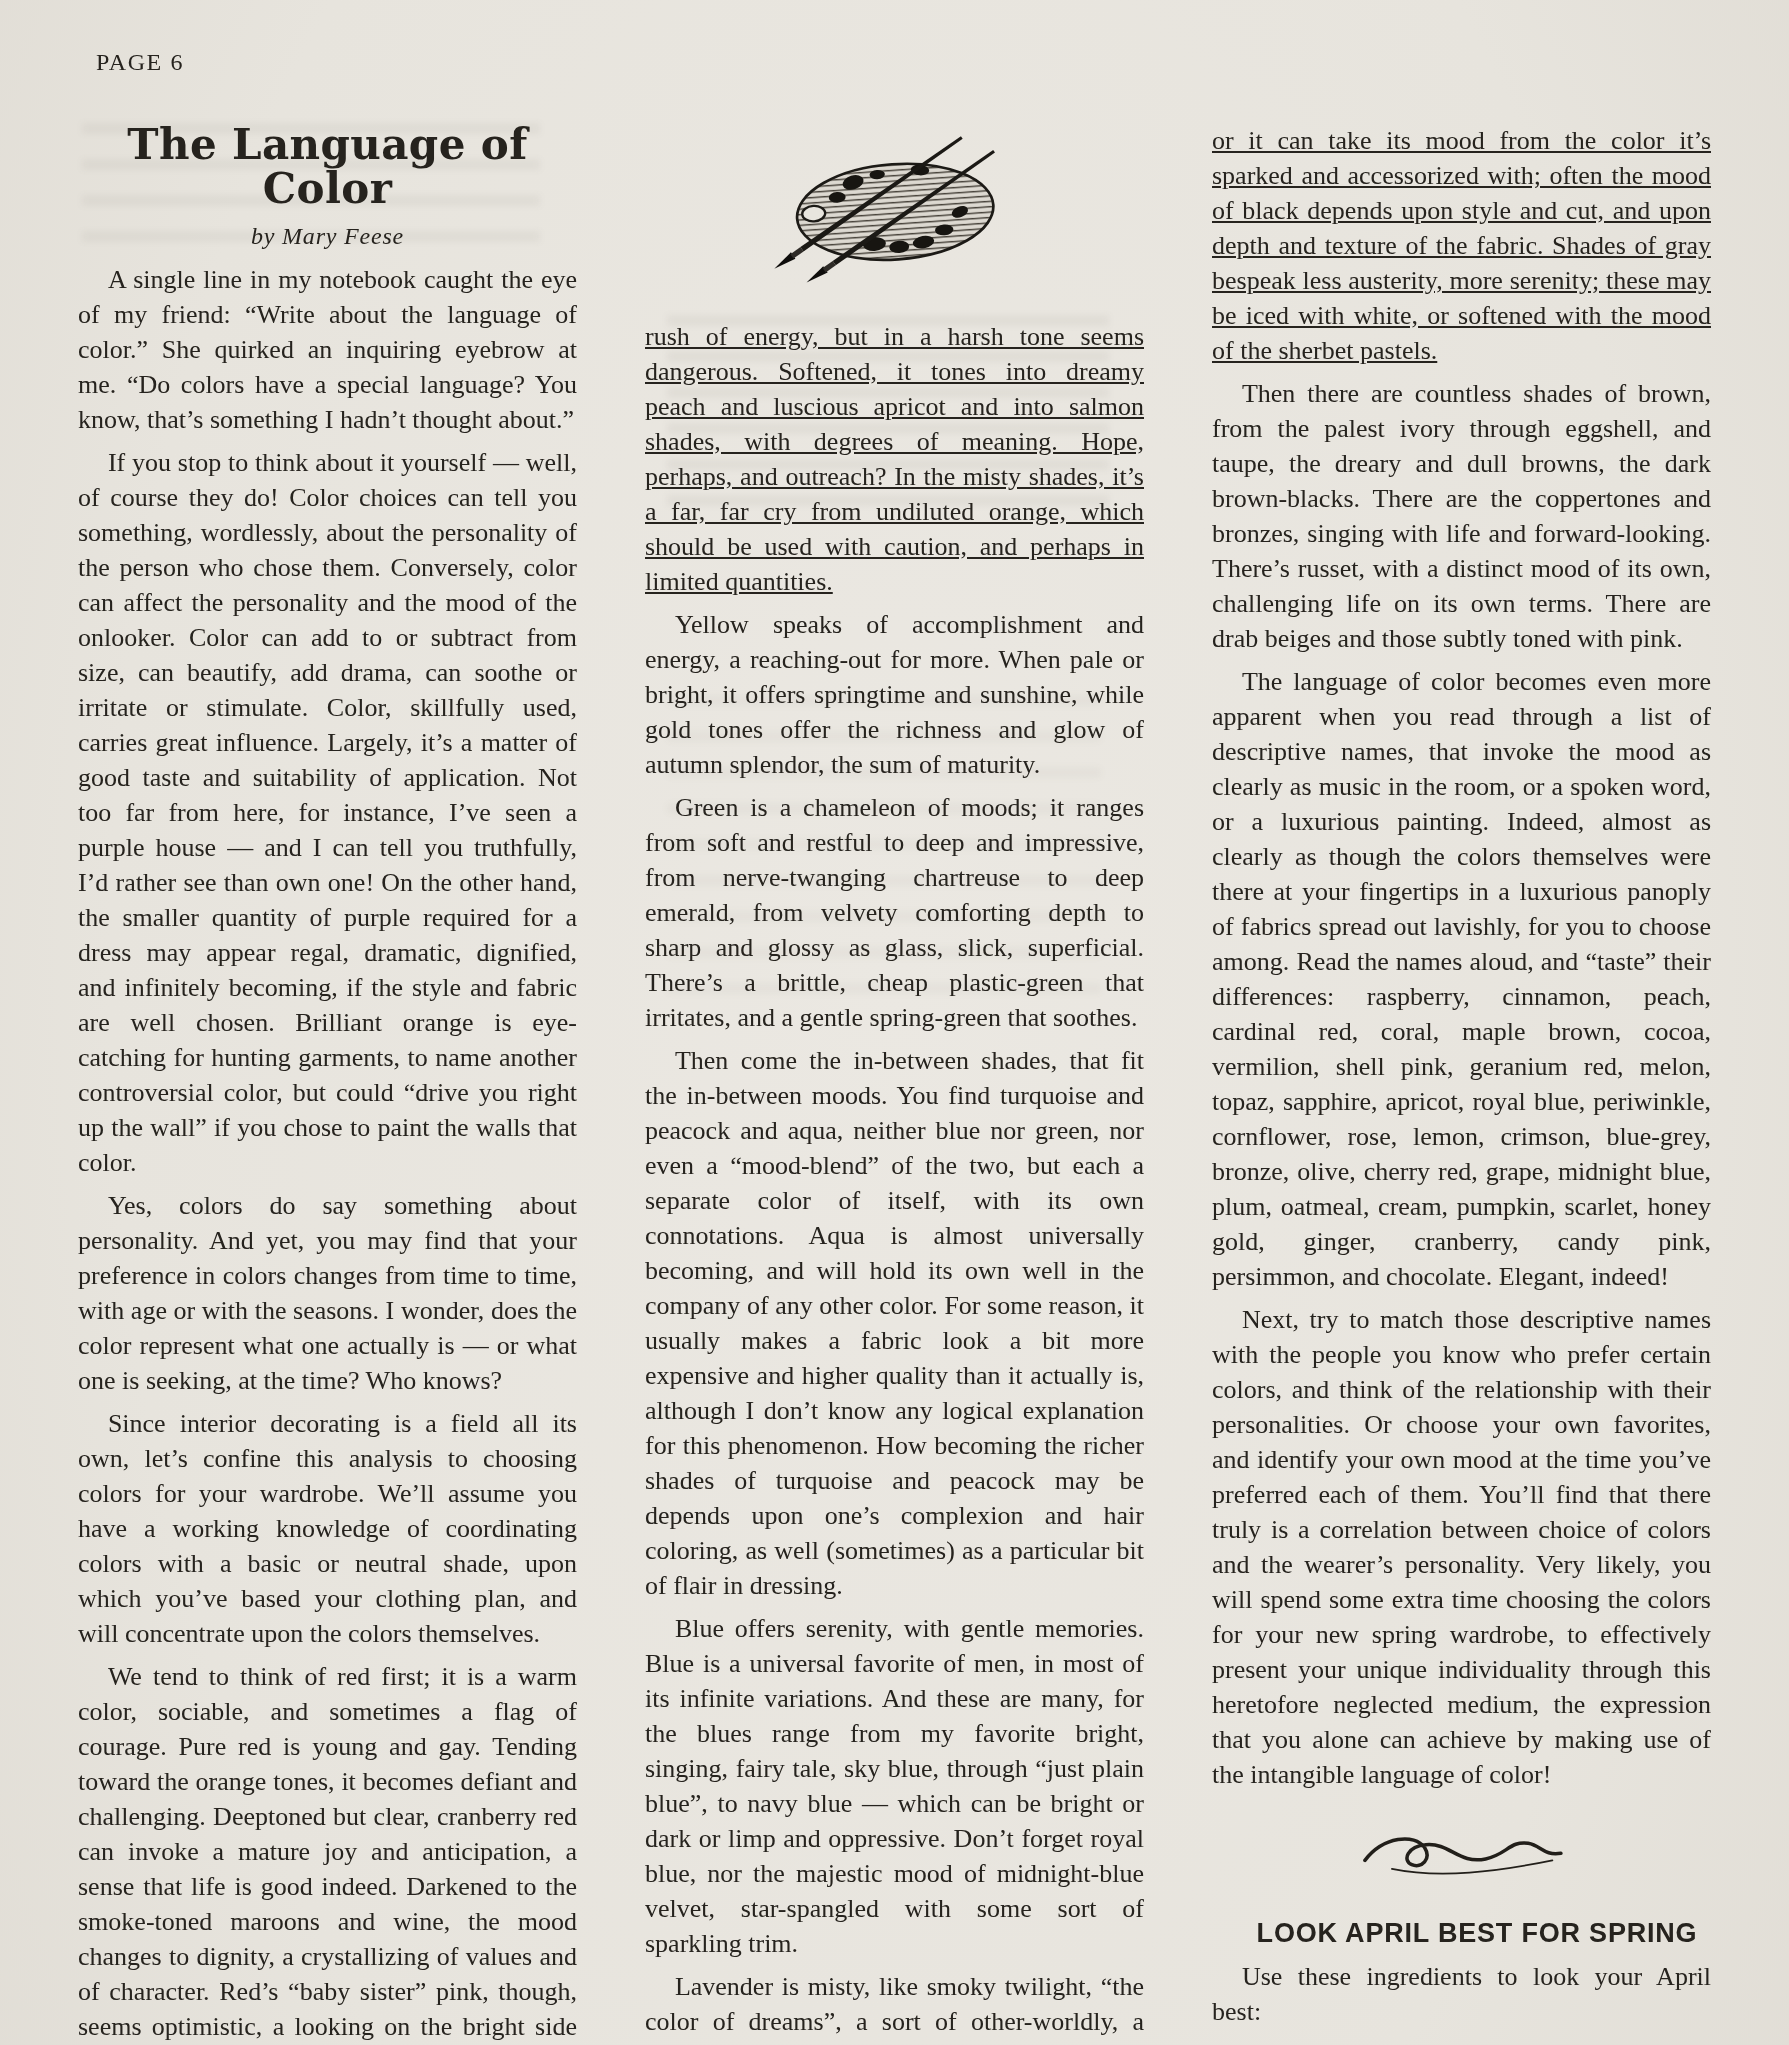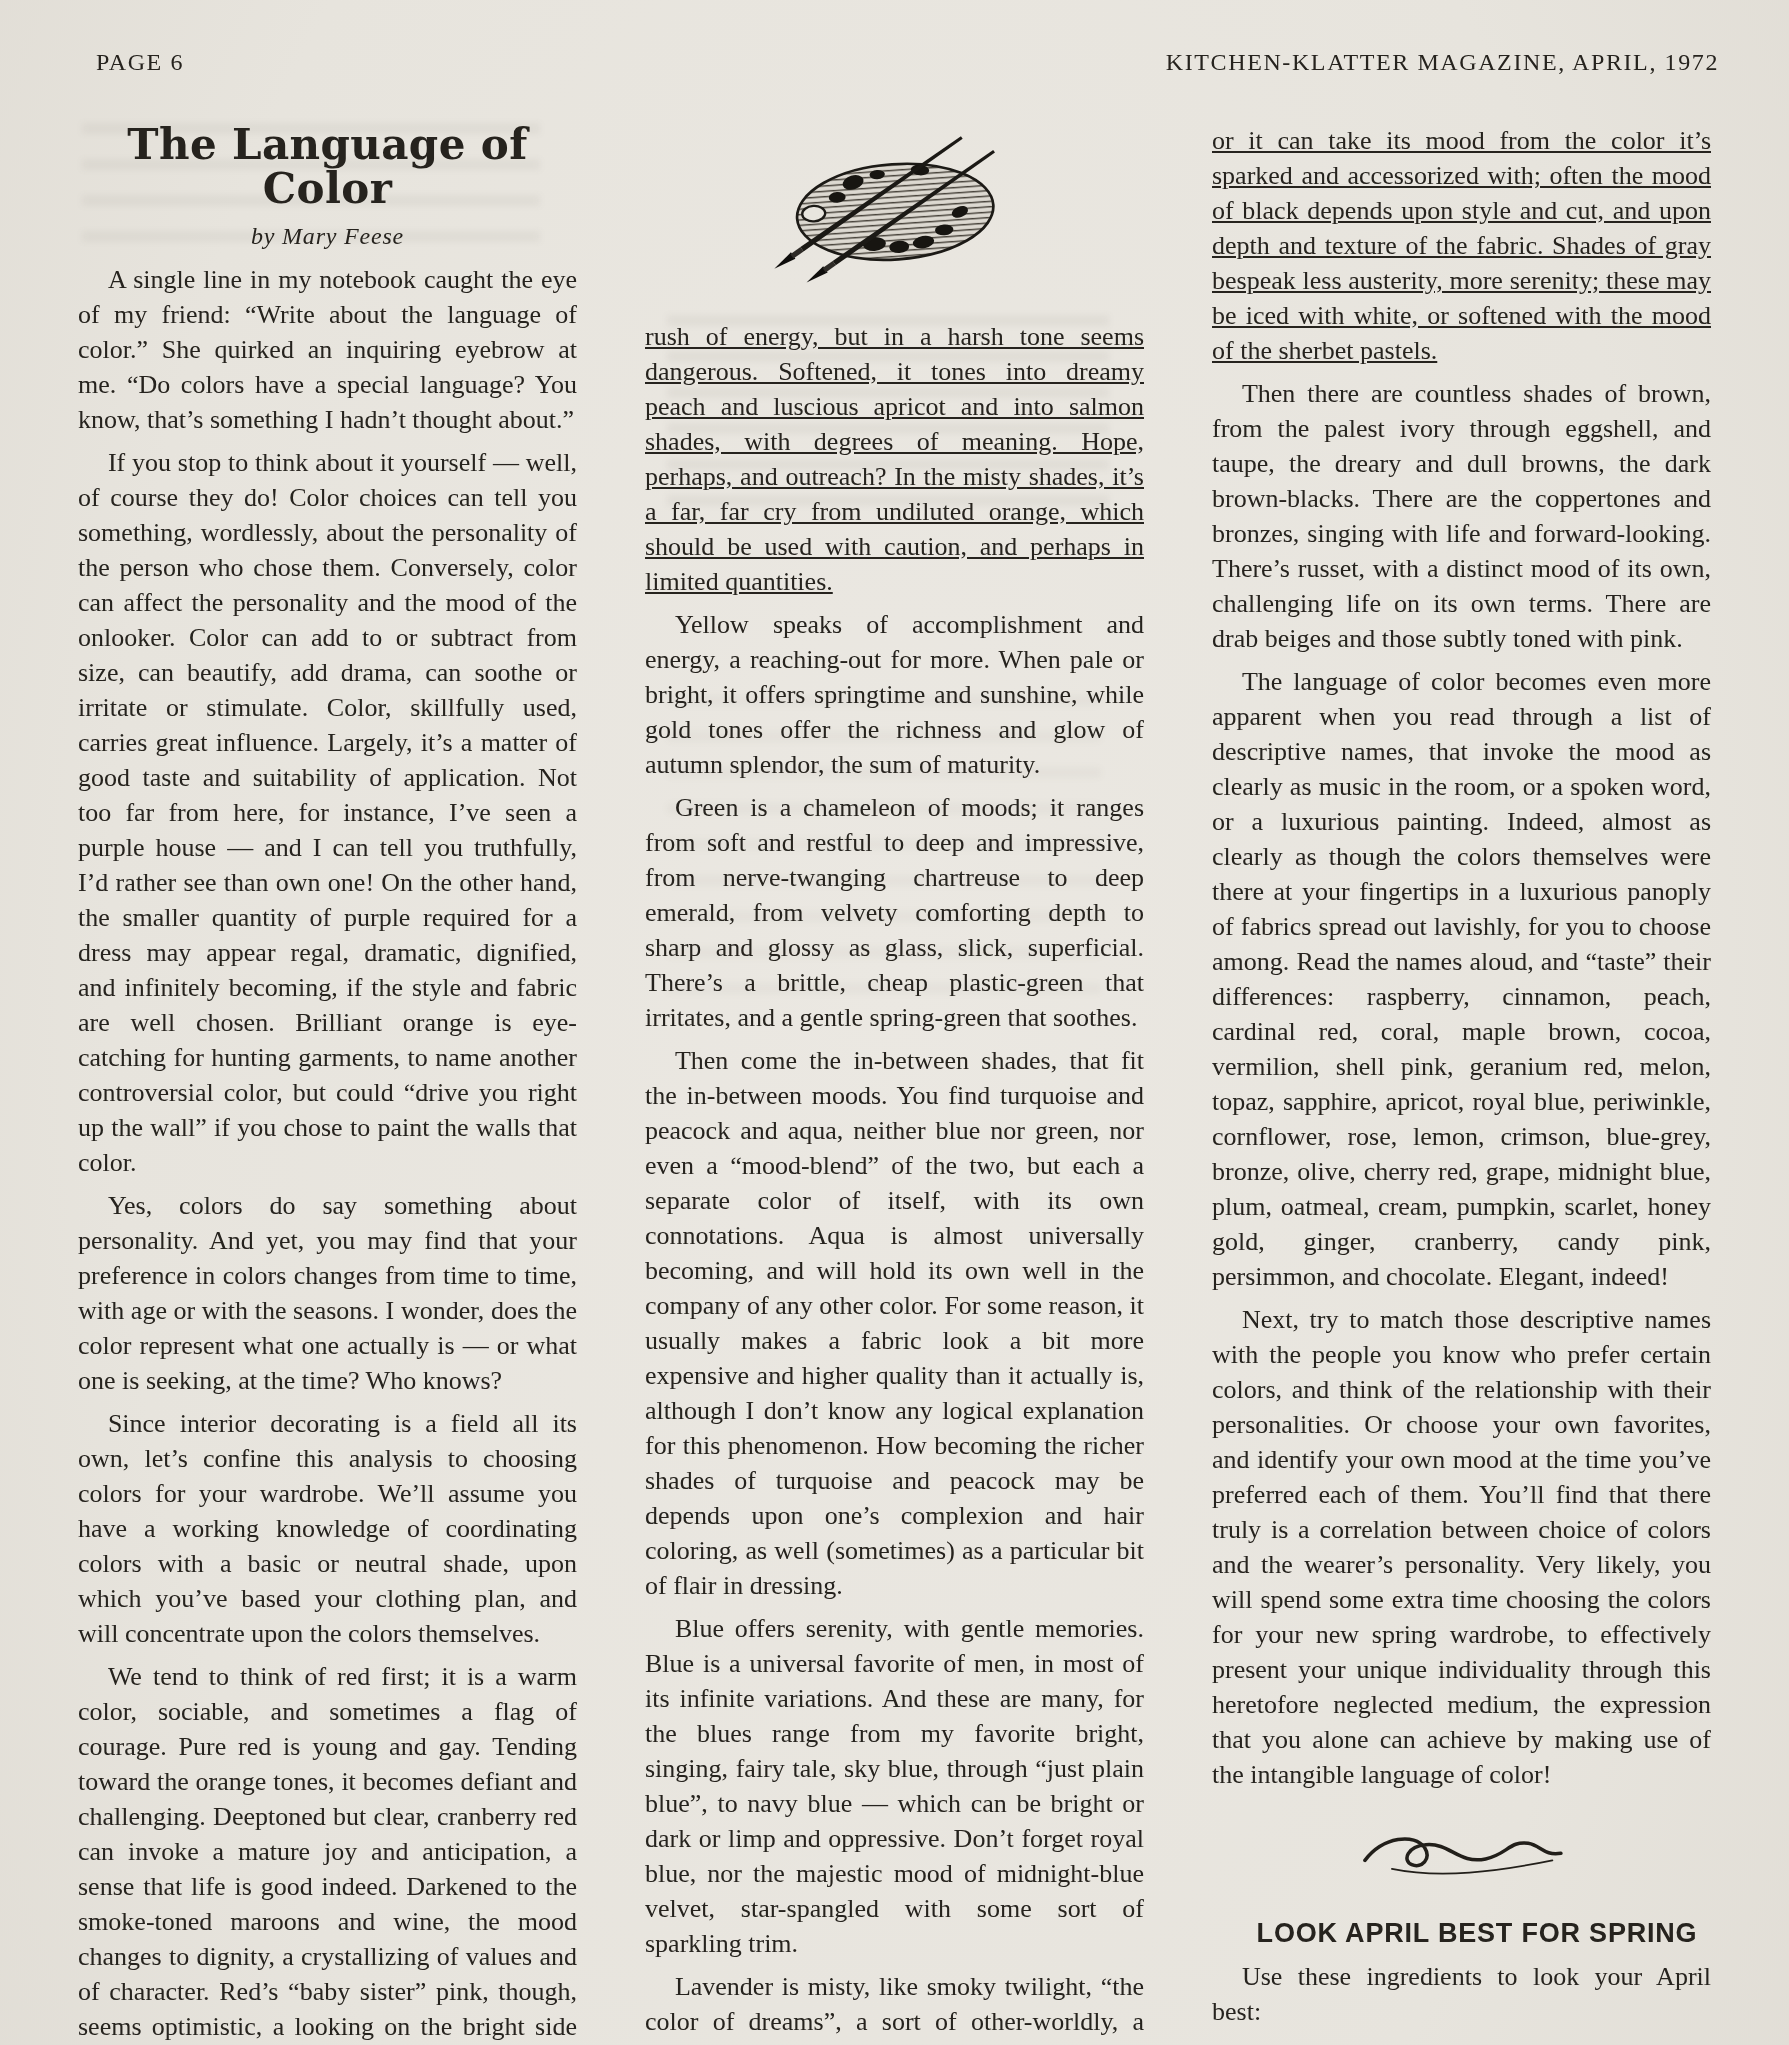--- a/index.html
+++ b/index.html
@@ -61,21 +61,20 @@
 <body>
 
 <div class="page">
 
   <div class="bleed bleed-1"></div>
   <div class="bleed bleed-2"></div>
   <div class="bleed bleed-3"></div>
 
   <div class="hdr">
     <span class="left">PAGE 6</span>
-    <span class="right">KITCHEN-KLATTER MAGAZINE, APRIL, 1972</span>
   </div>
 
   <div class="columns">
 
     <div class="col">
       <p class="article-title">The Language of Color</p>
       <p class="byline">by Mary Feese</p>
       <p>A single line in my notebook caught the eye of my friend: “Write about the language of color.” She quirked an inquiring eyebrow at me. “Do colors have a special language? You know, that’s something I hadn’t thought about.”</p>
       <p>If you stop to think about it yourself — well, of course they do! Color choices can tell you something, wordlessly, about the personality of the person who chose them. Conversely, color can affect the personality and the mood of the onlooker. Color can add to or subtract from size, can beautify, add drama, can soothe or irritate or stimulate. Color, skillfully used, carries great influence. Largely, it’s a matter of good taste and suitability of application. Not too far from here, for instance, I’ve seen a purple house — and I can tell you truthfully, I’d rather see than own one! On the other hand, the smaller quantity of purple required for a dress may appear regal, dramatic, dignified, and infinitely becoming, if the style and fabric are well chosen. Brilliant orange is eye-catching for hunting garments, to name another controversial color, but could “drive you right up the wall” if you chose to paint the walls that color.</p>
       <p>Yes, colors do say something about personality. And yet, you may find that your preference in colors changes from time to time, with age or with the seasons. I wonder, does the color represent what one actually is — or what one is seeking, at the time? Who knows?</p>

